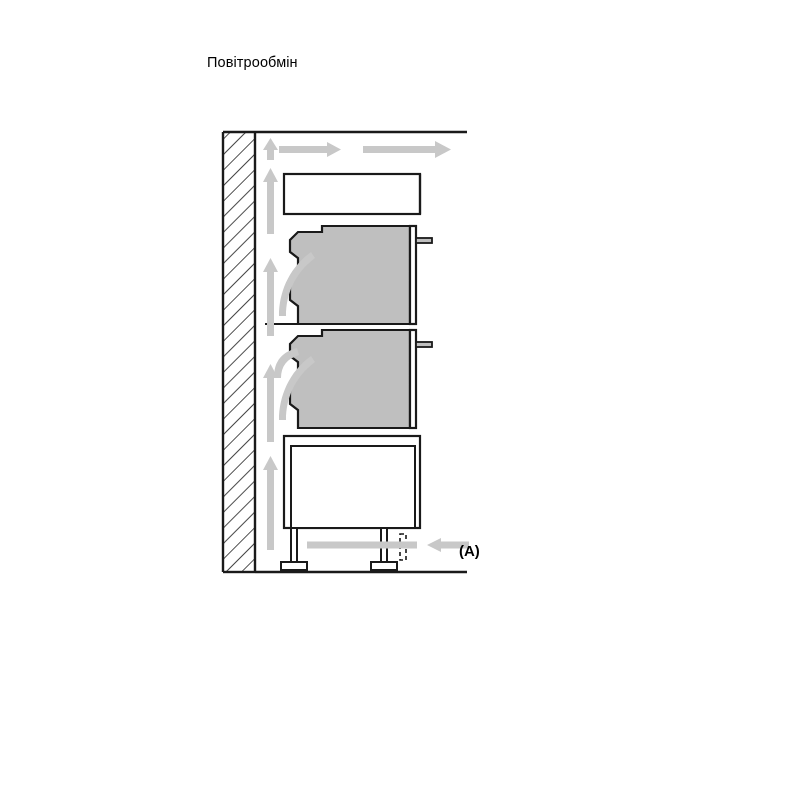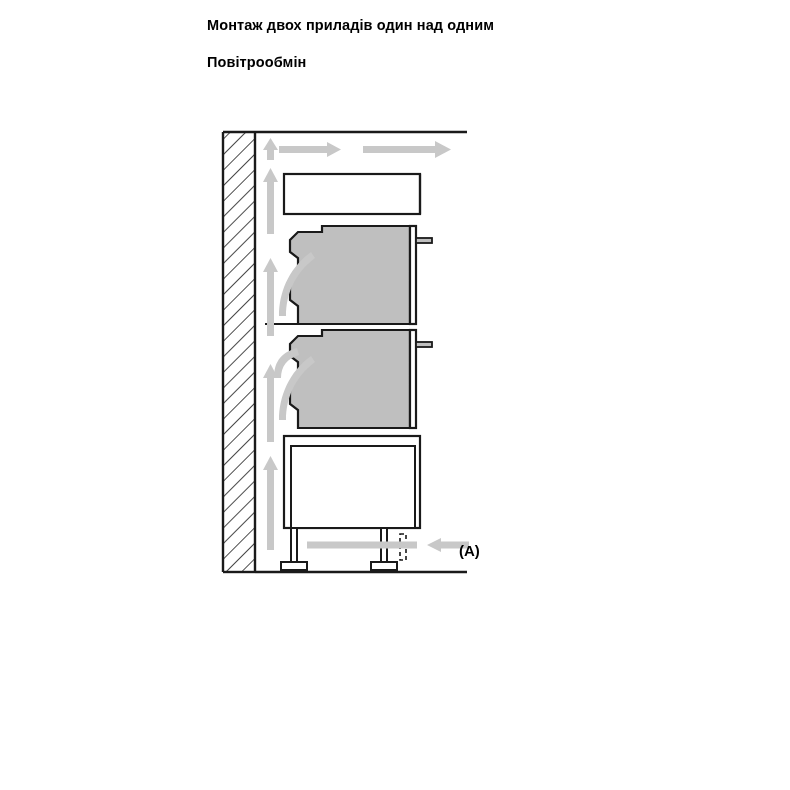--- a/index.html
+++ b/index.html
@@ -28,21 +28,21 @@
     font-size: 14.5px;
     font-weight: bold;
     letter-spacing: 0.1px;
     white-space: nowrap;
   }
   .subtitle {
     position: absolute;
     left: 207px;
     top: 54px;
     font-size: 14.5px;
-    font-weight: bold;
+    font-weight: normal;
     letter-spacing: 0.1px;
     white-space: nowrap;
   }
   .caption {
     position: absolute;
     left: 207px;
     top: 696px;
     font-size: 14.5px;
     white-space: nowrap;
   }
@@ -70,21 +70,20 @@
     font-size: 15px;
     font-weight: bold;
     white-space: nowrap;
   }
 </style>
 </head>
 <body>
 
 <div class="page">
 
-  <div class="title">Монтаж двох приладів один над одним</div>
   <div class="subtitle">Повітрообмін</div>
 
   <div class="figure">
     <svg width="400" height="470" viewBox="0 0 400 470" xmlns="http://www.w3.org/2000/svg">
       <defs>
         <pattern id="hatch" width="11" height="11" patternUnits="userSpaceOnUse" patternTransform="rotate(45)">
           <line x1="0" y1="0" x2="0" y2="11" stroke="#1a1a1a" stroke-width="1.6"></line>
         </pattern>
       </defs>
 

